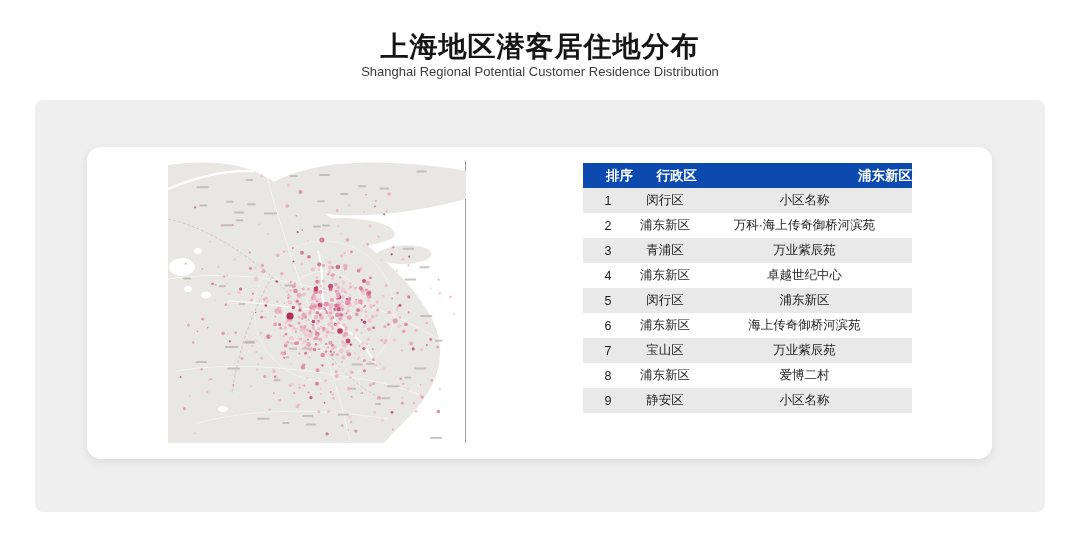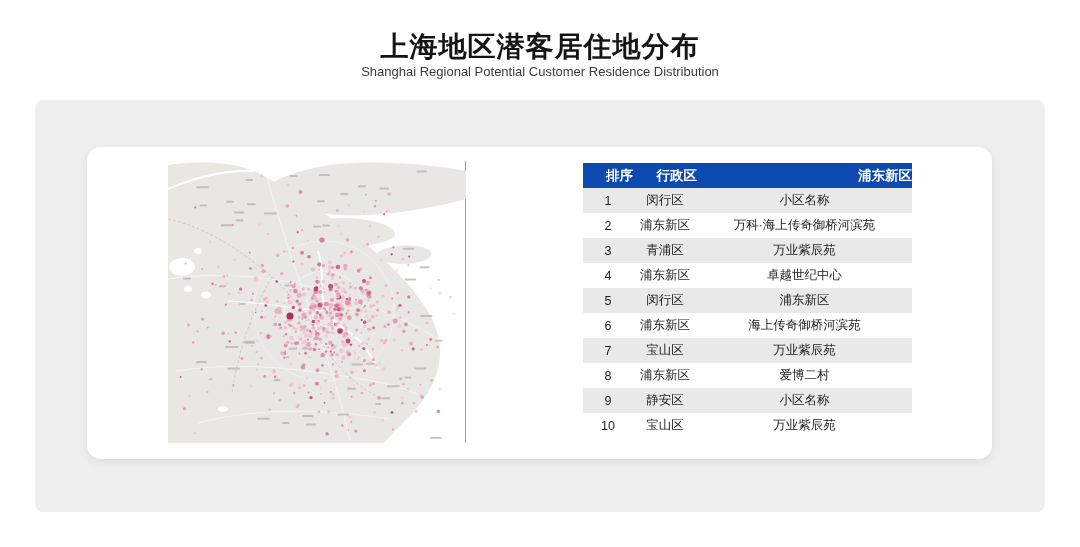--- a/index.html
+++ b/index.html
@@ -780,23 +780,18 @@
             <tr>
               <td>8</td>
               <td>浦东新区</td>
               <td>爱博二村</td>
             </tr>
             <tr>
               <td>9</td>
               <td>静安区</td>
               <td>小区名称</td>
             </tr>
-            <tr>
-              <td>10</td>
-              <td>宝山区</td>
-              <td>万业紫辰苑</td>
-            </tr>
           </tbody>
       </table>
     </div>
 
   </div>
 </div>
 
 </body></html>

